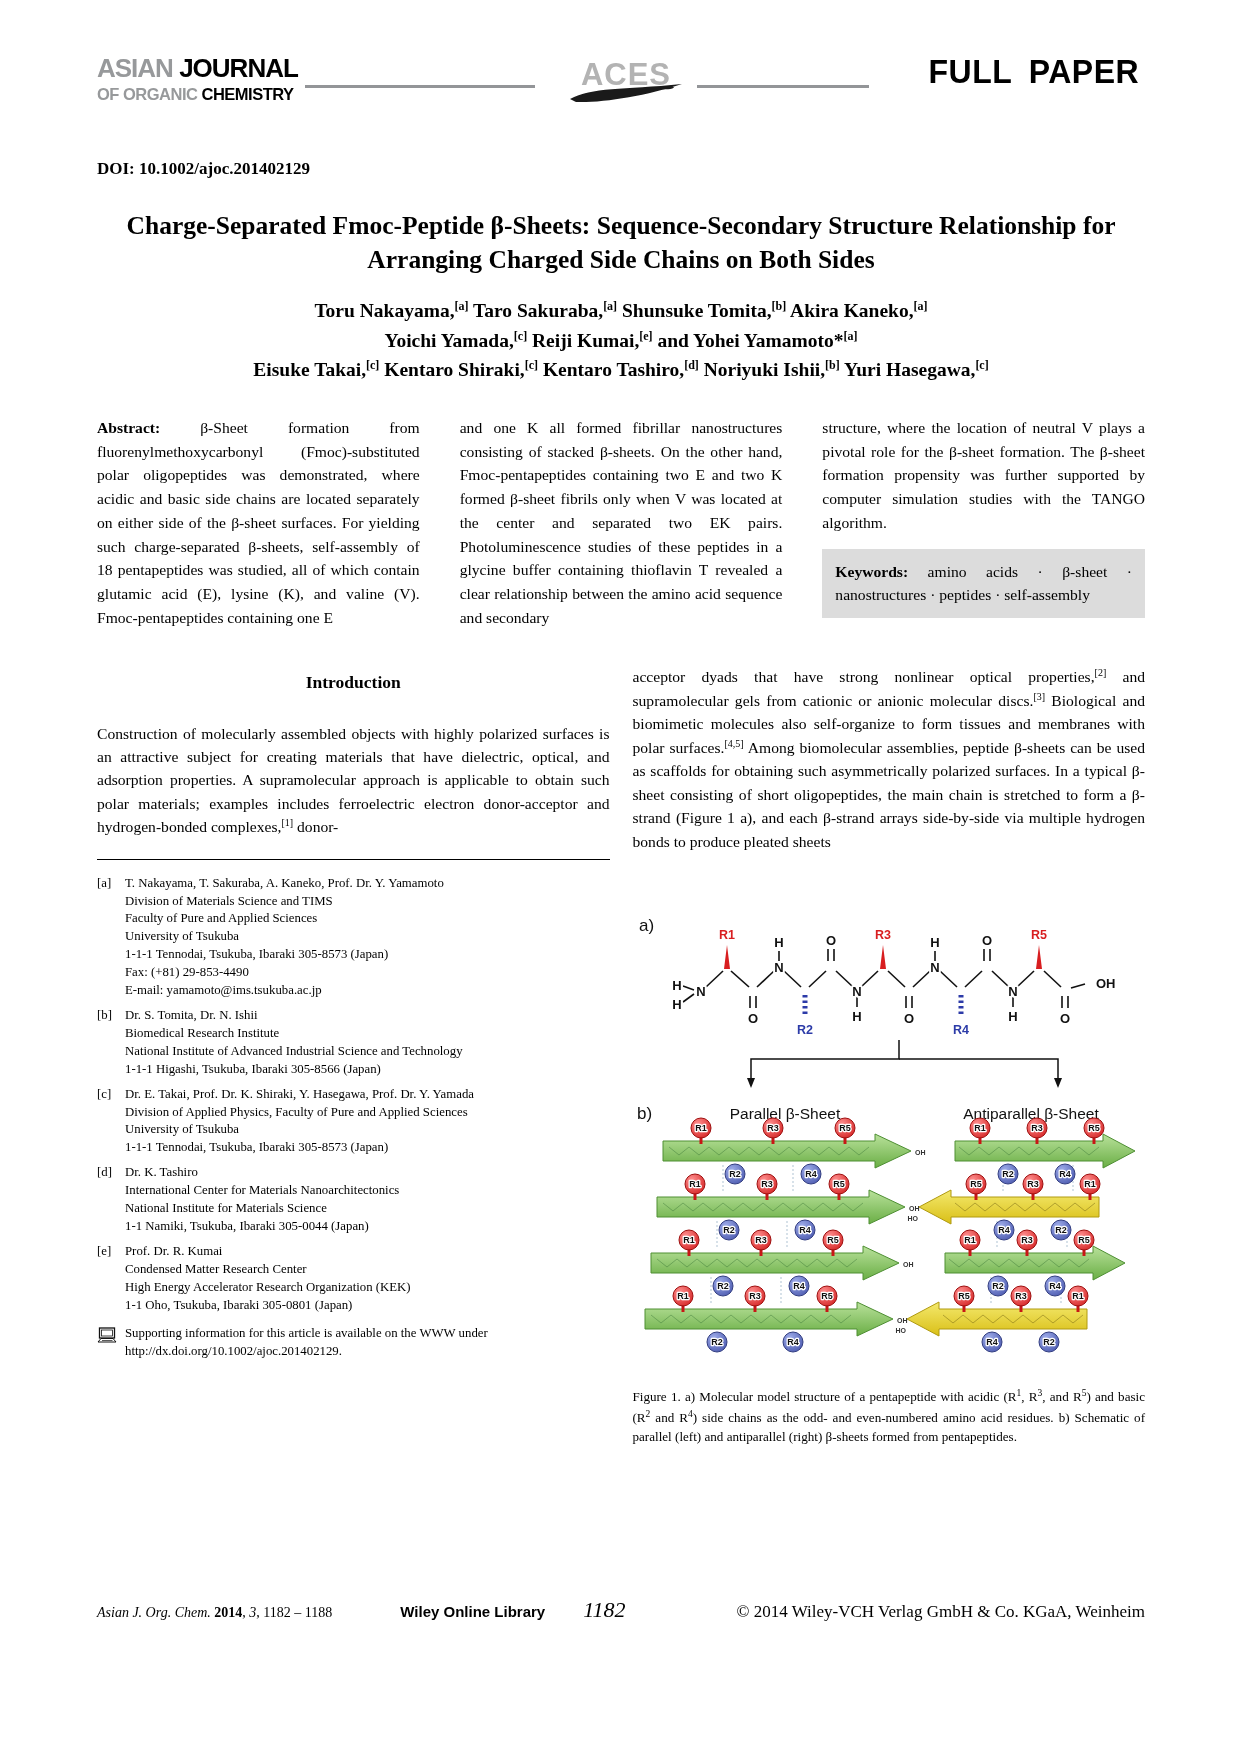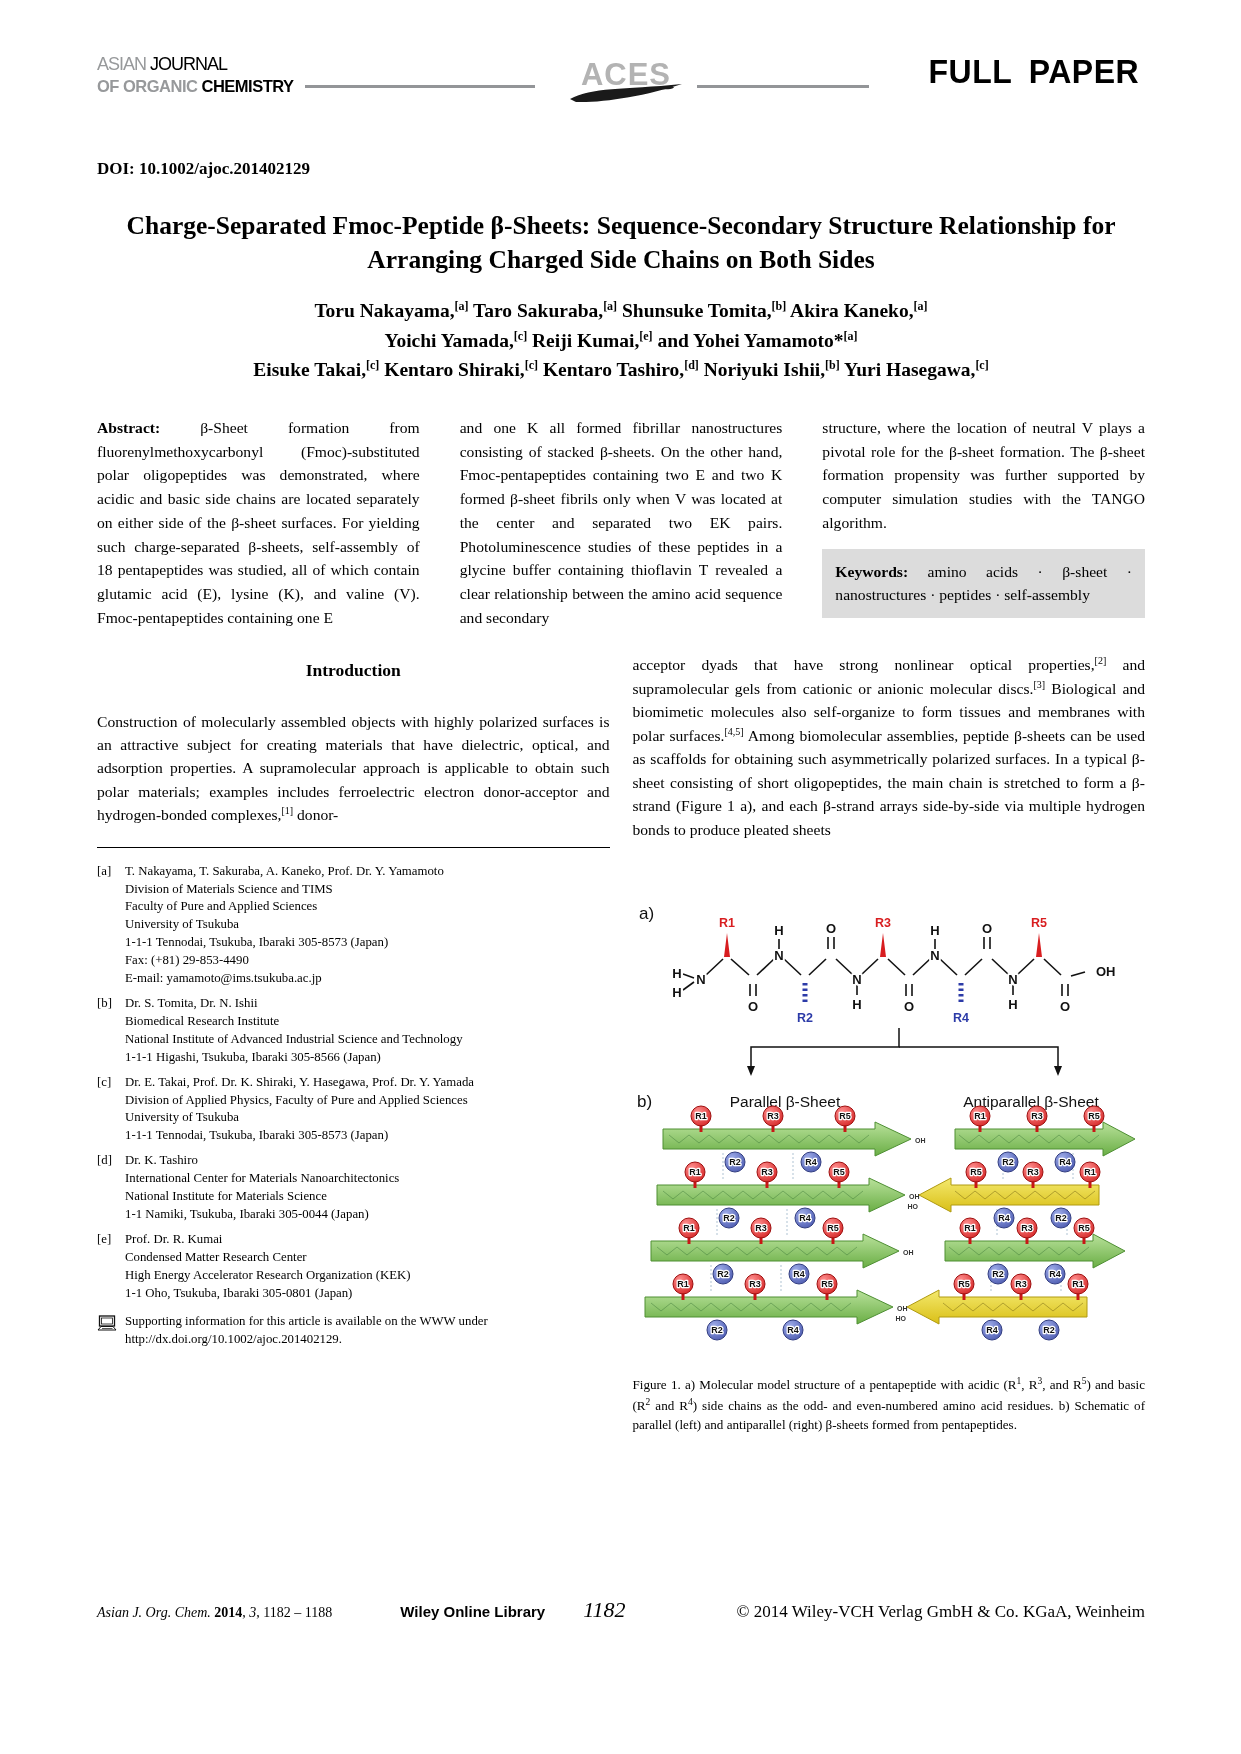--- a/index.html
+++ b/index.html
@@ -2,42 +2,42 @@
 <html><head>
 <meta charset="utf-8">
 <style>
   * { margin:0; padding:0; box-sizing:border-box; }
   html,body { background:#fff; }
   body { width:1241px; height:1754px; position:relative; font-family:"Liberation Serif", serif; color:#000; }
   .page { position:absolute; left:0; top:0; width:1241px; height:1754px; padding:55px 96px 0 97px; }
 
   
   .header { position:relative; height:64px; font-family:"Liberation Sans", sans-serif; }
-  .logo-r1 { font-weight:normal; font-size:18px; letter-spacing:-1px; line-height:1.0; }
+  .logo-r1 { font-weight:bold; font-size:26px; letter-spacing:-1px; line-height:1.0; }
   .logo-r2 { font-weight:bold; font-size:16.5px; letter-spacing:-0.5px; margin-top:4px; }
   .gray { color:#97999b; }
   .hline { position:absolute; top:30px; height:3px; background:#939598; }
   .hl-left { left:208px; width:230px; }
   .hl-right { left:600px; width:172px; }
   .aces { position:absolute; left:467px; top:2px; width:125px; height:50px; }
   .aces-t { font-family:"Liberation Sans", sans-serif; font-weight:bold; font-size:31px; fill:#b3b3b3; letter-spacing:1px; }
   .fullpaper { position:absolute; right:6px; top:-2px; font-weight:bold; font-size:33px; letter-spacing:0.5px; word-spacing:8px; transform:scaleX(.97); transform-origin:right; }
 
   
   .doi { margin-top:40px; font-weight:bold; font-size:17px; }
   .title { margin-top:30px; text-align:center; font-weight:bold; font-size:25.5px; line-height:1.32; }
   .authors { margin-top:20px; text-align:center; font-weight:bold; font-size:19.5px; line-height:1.5; }
   .authors sup { font-size:12px; }
 
   .abstract { margin-top:32px; display:flex; gap:40px; }
   .acol { flex:1; text-align:justify; font-size:15.6px; line-height:1.52; }
   .kw { background:#dcdcdc; padding:11px 13px 12px; margin-top:14px; text-align:justify; font-size:15.6px; line-height:1.5; }
 
   
-  .body-cols { margin-top:24px; display:flex; gap:23px; }
+  .body-cols { margin-top:36px; display:flex; gap:23px; }
   .col { width:512.5px; text-align:justify; font-size:15.6px; line-height:1.5; }
   .intro-h { text-align:center; font-weight:bold; font-size:17.5px; margin:4px 0 26px; }
   sup.cite { font-size:10px; }
 
   .fn-rule { border:none; border-top:1.5px solid #000; margin:20px 0 15px; width:100%; }
   .fn { display:flex; font-size:12.8px; line-height:1.4; margin-bottom:7px; text-align:left; }
   .fn-m { width:28px; flex:none; }
   .fn-line { display:block; }
   .support { display:flex; font-size:12.8px; line-height:1.4; margin-top:11px; text-align:left; }
   .s-icon { width:28px; flex:none; padding-top:2px; }

